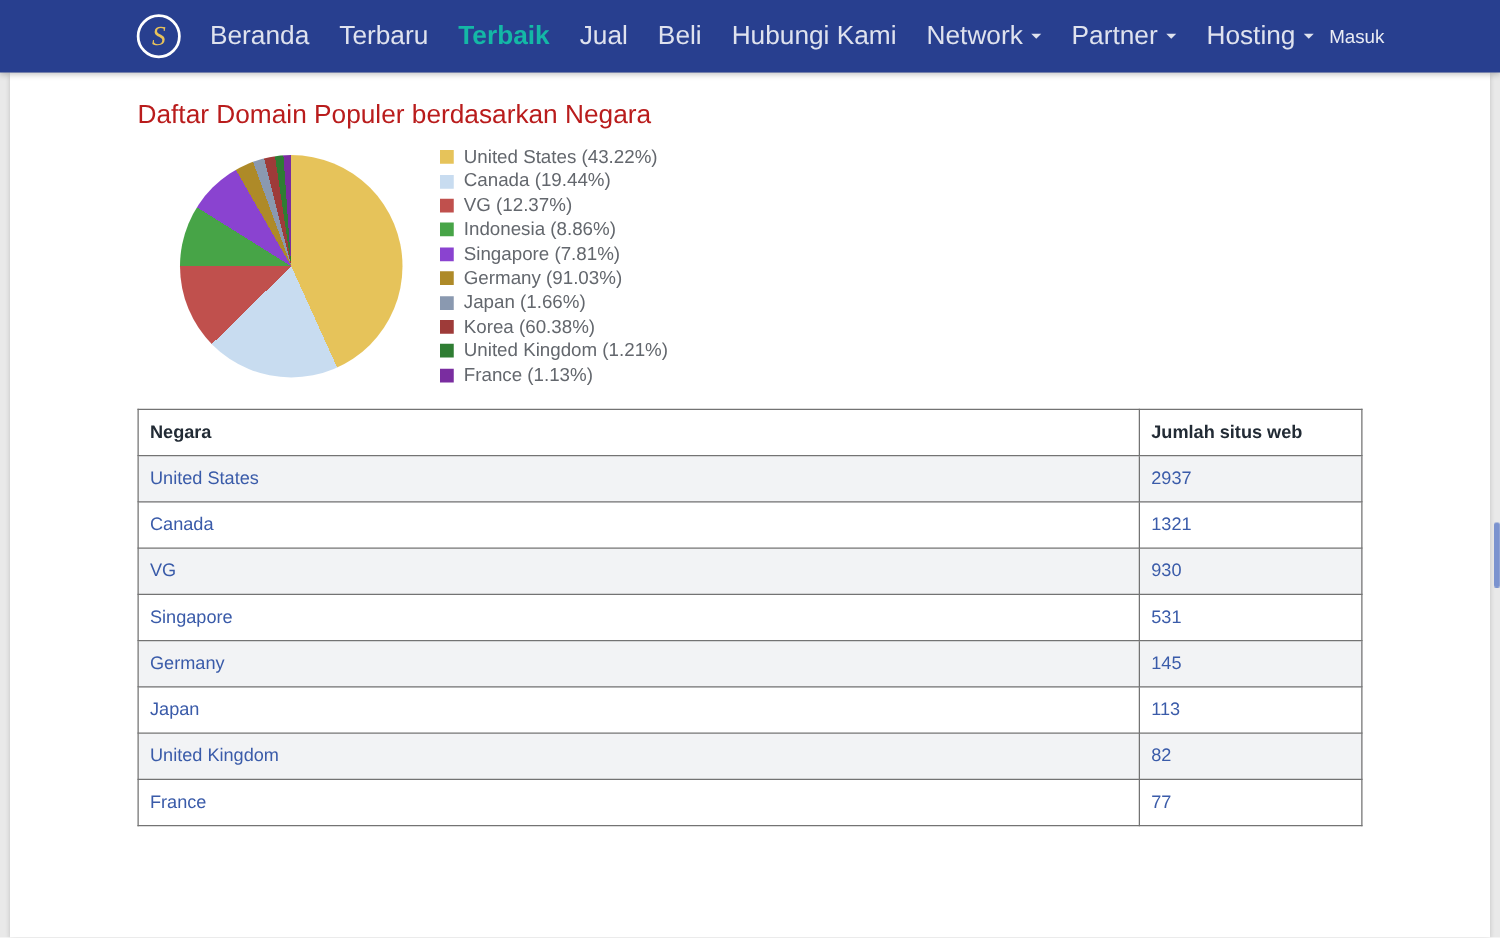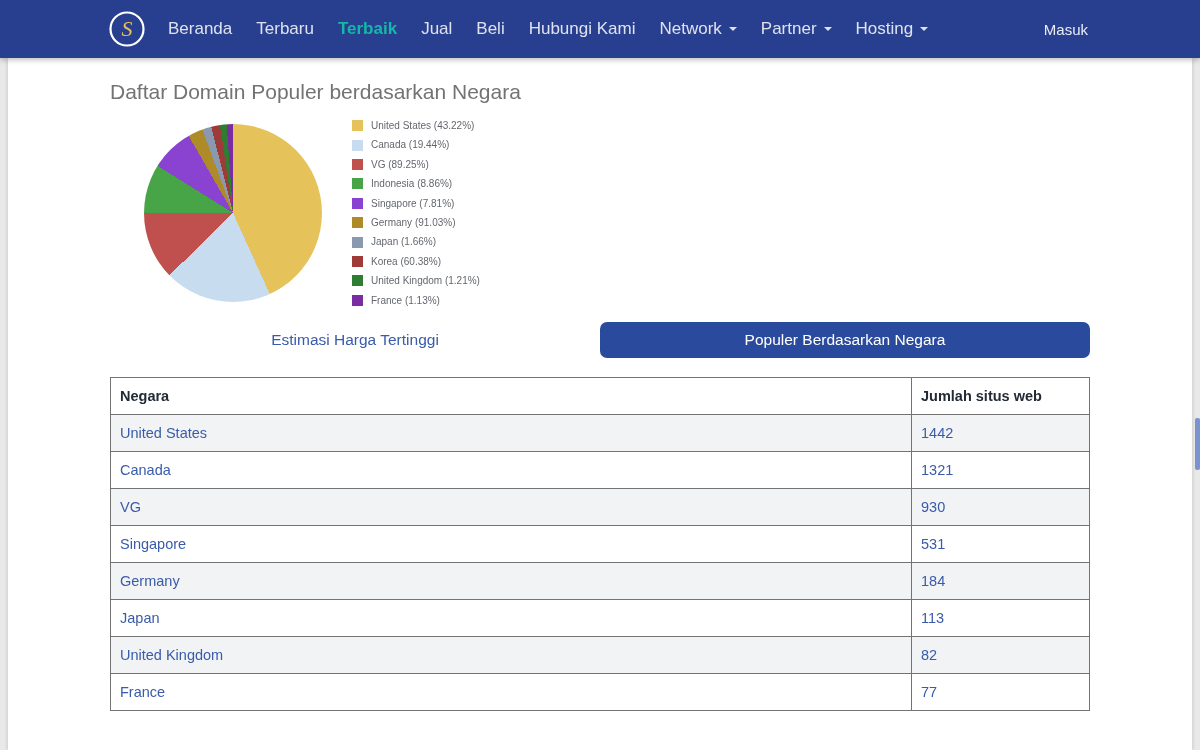--- a/index.html
+++ b/index.html
@@ -15,44 +15,44 @@
     height:58px; background:#283f8f;
     display:flex; align-items:center;
     padding:0 112px 0 108px;
     position:relative; z-index:5;
     box-shadow:0 2px 5px rgba(0,0,0,.25);
   }
   .brand { display:flex; align-items:center; margin-right:10px; cursor:pointer; }
   .nav-links { display:flex; align-items:center; flex:1; }
   .nav-link {
     color:rgba(255,255,255,.85); text-decoration:none;
-    font-size:17px; padding:0 12px; display:inline-flex; align-items:center;
+    font-size:21px; padding:0 12px; display:inline-flex; align-items:center;
     white-space:nowrap; cursor:pointer;
   }
   .nav-link.active { color:#14b8a6; font-weight:700; }
   .caret {
     width:0; height:0; display:inline-block; margin-left:7px;
     border-left:4px solid transparent; border-right:4px solid transparent;
     border-top:4.5px solid currentColor;
   }
   .login { color:rgba(255,255,255,.9); font-size:15px; text-decoration:none; cursor:pointer; white-space:nowrap; }
 
   
   .card {
     margin:0 8px; background:#ffffff; min-height:692px;
     box-shadow:0 1px 4px rgba(0,0,0,.18);
     padding:22px 102px 0;
   }
-  .page-title { font-size:21px; font-weight:500; color:#737373; margin:0 0 14px; }
+  .page-title { font-size:21px; font-weight:500; color:#b91c1c; margin:0 0 14px; }
 
   
   .chart-row { display:flex; align-items:center; margin-left:34px; height:190px; }
   .pie { width:178px; height:178px; border-radius:50%; flex:0 0 auto; }
   .legend { margin-left:30px; }
-  .legend-item { display:flex; align-items:center; font-size:10px; color:#63676d; line-height:19.4px; cursor:pointer; }
+  .legend-item { display:flex; align-items:center; font-size:15px; color:#63676d; line-height:19.4px; cursor:pointer; }
   .swatch { width:11px; height:11px; margin-right:8px; display:inline-block; flex:0 0 auto; }
 
   
   .action-row { display:flex; align-items:center; margin-top:14px; }
   .action-left { width:50%; text-align:center; }
   .link { color:#3a5ba9; font-size:15.5px; text-decoration:none; cursor:pointer; }
   .action-right { width:50%; }
   .btn {
     display:block; width:100%; background:#2a4b9d; color:#fff;
     border:none; border-radius:7px; font-size:15.5px; padding:9px 0;
@@ -105,21 +105,21 @@
         <div class="legend-item">
           <span class="swatch" style="background: rgb(230, 195, 90);"></span>
           <span>United States (43.22%)</span>
         </div>
         <div class="legend-item">
           <span class="swatch" style="background: rgb(200, 220, 240);"></span>
           <span>Canada (19.44%)</span>
         </div>
         <div class="legend-item">
           <span class="swatch" style="background: rgb(192, 80, 77);"></span>
-          <span>VG (89.25%)</span>
+          <span>VG (12.37%)</span>
         </div>
         <div class="legend-item">
           <span class="swatch" style="background: rgb(71, 164, 71);"></span>
           <span>Indonesia (8.86%)</span>
         </div>
         <div class="legend-item">
           <span class="swatch" style="background: rgb(138, 67, 208);"></span>
           <span>Singapore (7.81%)</span>
         </div>
         <div class="legend-item">
@@ -138,57 +138,49 @@
           <span class="swatch" style="background: rgb(47, 125, 51);"></span>
           <span>United Kingdom (1.21%)</span>
         </div>
         <div class="legend-item">
           <span class="swatch" style="background: rgb(122, 45, 160);"></span>
           <span>France (1.13%)</span>
         </div>
       </div>
   </div>
 
-  <div class="action-row">
-    <div class="action-left">
-      <a class="link">Estimasi Harga Tertinggi</a>
-    </div>
-    <div class="action-right">
-      <button class="btn">Populer Berdasarkan Negara</button>
-    </div>
-  </div>
 
   <div class="table-wrap">
     <table>
       <thead>
         <tr>
           <th>Negara</th>
           <th class="count-col">Jumlah situs web</th>
         </tr>
       </thead>
       <tbody>
           <tr>
             <td>United States</td>
-            <td class="count-col">1442</td>
+            <td class="count-col">2937</td>
           </tr>
           <tr>
             <td>Canada</td>
             <td class="count-col">1321</td>
           </tr>
           <tr>
             <td>VG</td>
             <td class="count-col">930</td>
           </tr>
           <tr>
             <td>Singapore</td>
             <td class="count-col">531</td>
           </tr>
           <tr>
             <td>Germany</td>
-            <td class="count-col">184</td>
+            <td class="count-col">145</td>
           </tr>
           <tr>
             <td>Japan</td>
             <td class="count-col">113</td>
           </tr>
           <tr>
             <td>United Kingdom</td>
             <td class="count-col">82</td>
           </tr>
           <tr>

